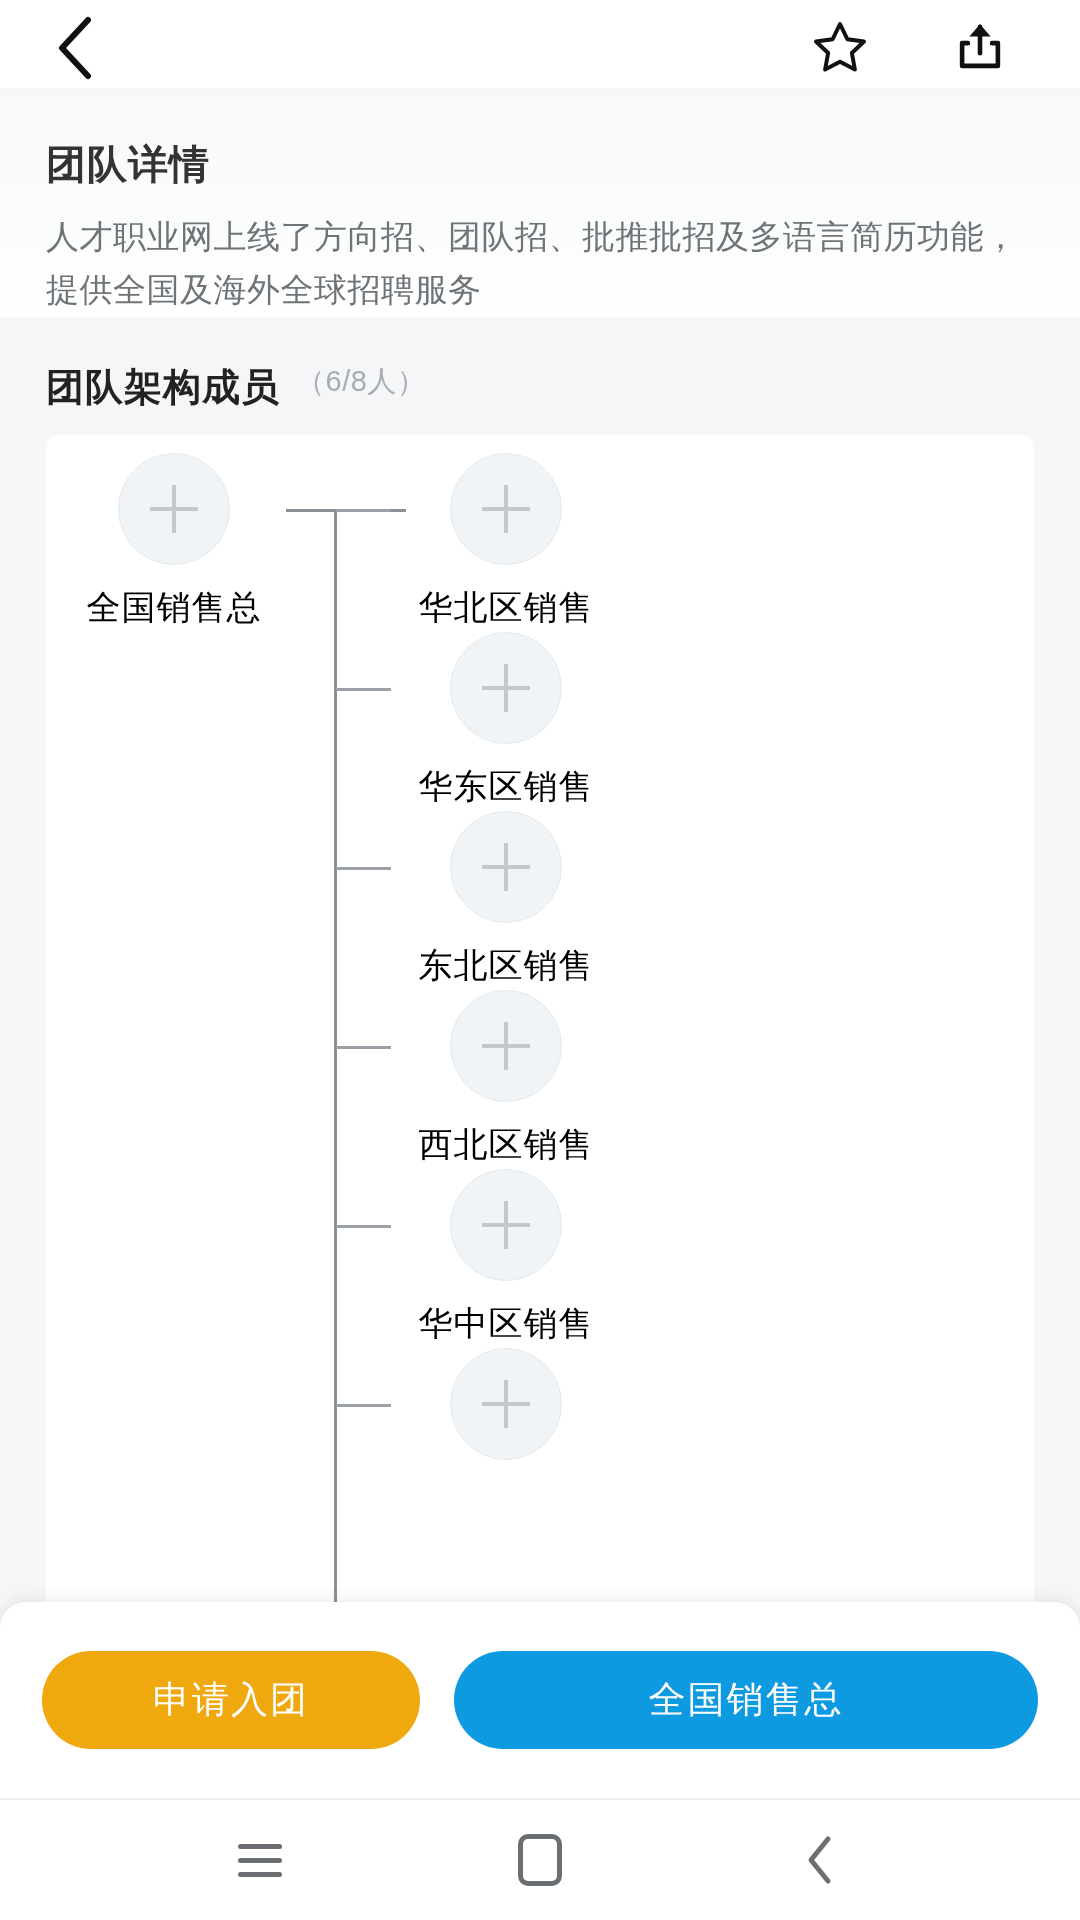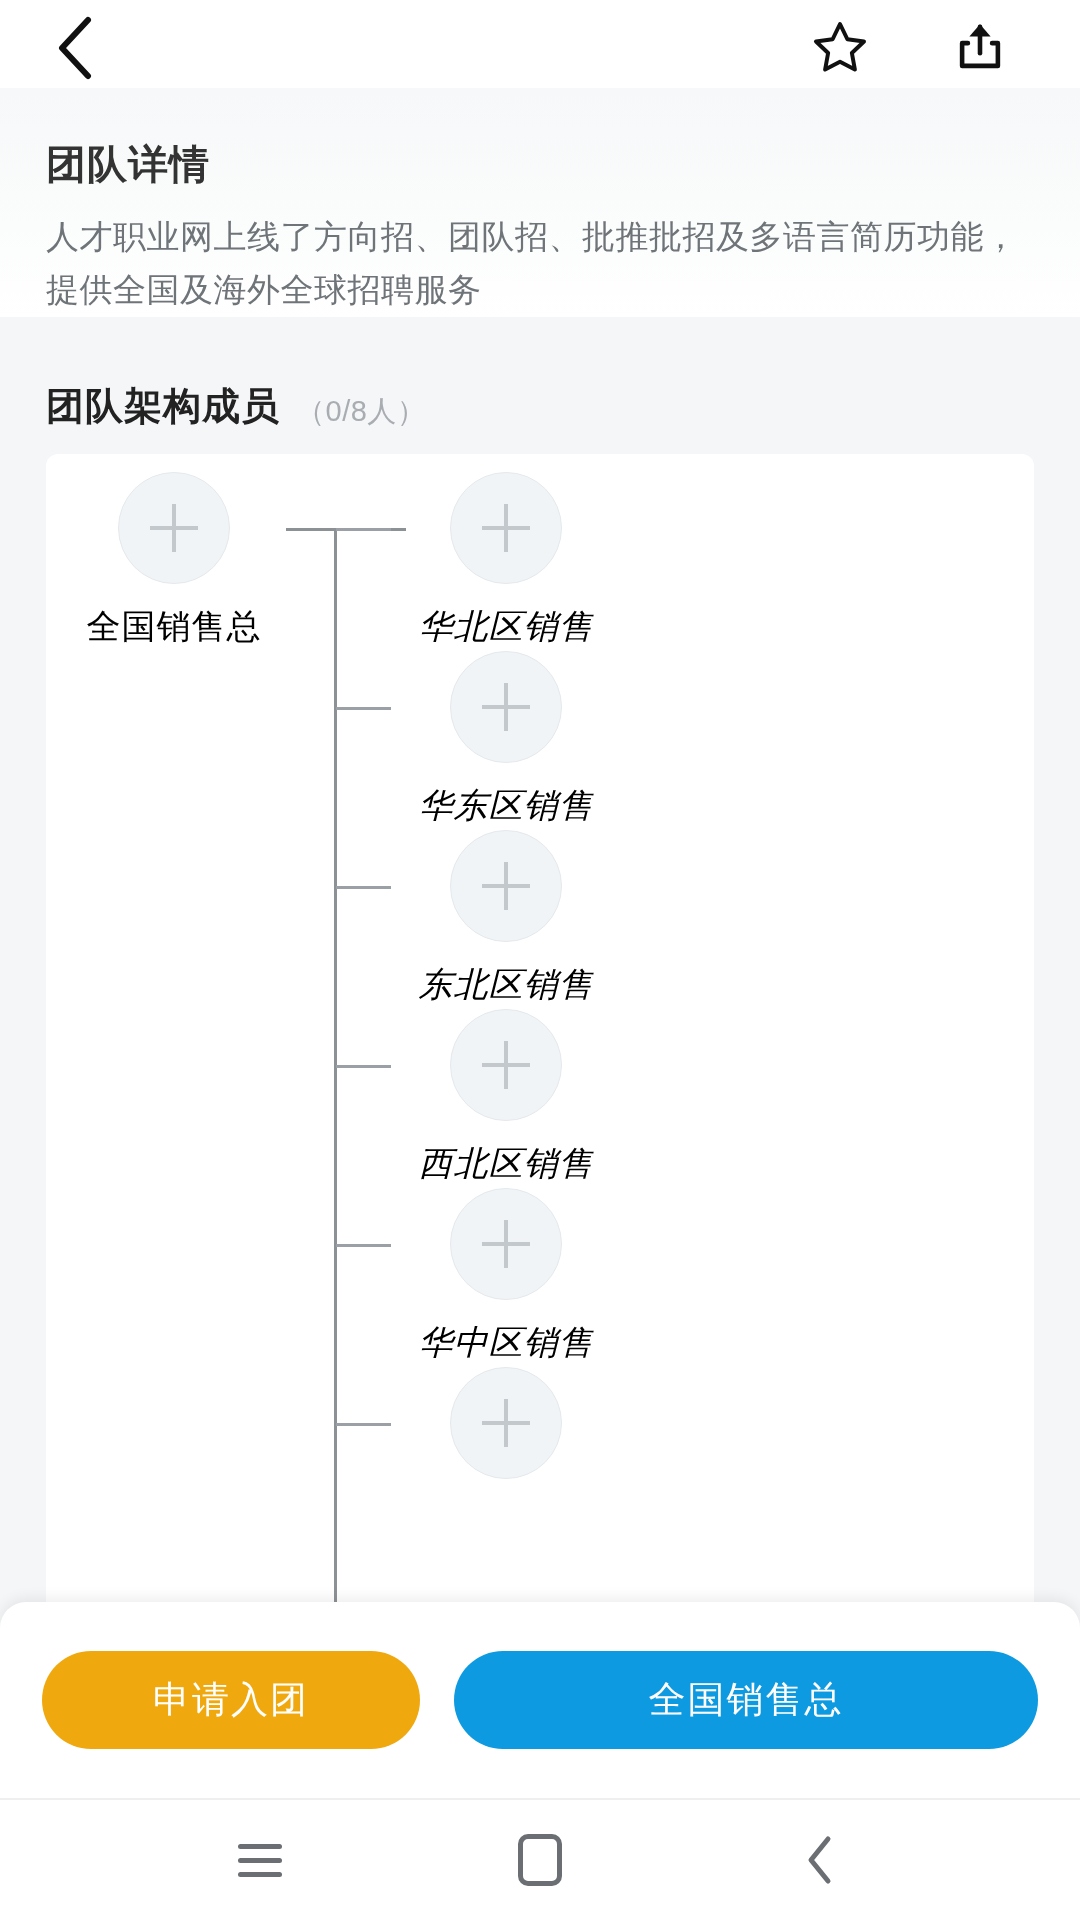--- a/index.html
+++ b/index.html
@@ -72,22 +72,22 @@
     margin-top: 22px;
     font-size: 33px;
     color: #6f7479;
     line-height: 1.62;
     letter-spacing: 0.5px;
     max-width: 1000px;
   }
 
   .section-head {
     display: flex;
-    align-items: flex-end;
-    margin-top: 64px;
+    align-items: flex-start;
+    margin-top: 45px;
     padding: 0 46px;
   }
   .section-title {
     font-size: 38px;
     font-weight: bold;
     color: #222222;
     letter-spacing: 1px;
   }
   .section-count {
     font-size: 29px;
@@ -169,21 +169,21 @@
   }
   .node .label {
     margin-top: 20px;
     font-size: 34px;
     color: #000000;
     letter-spacing: 1px;
     white-space: nowrap;
   }
 
   .node.root { left: 8px; top: 18px; }
-  .node.child { left: 340px; font-style: italic; }
+  .node.child { left: 340px; }
 
   
   .actionbar {
     position: absolute;
     left: 0;
     bottom: 122px;
     width: 1080px;
     height: 196px;
     background: #ffffff;
     border-top-left-radius: 26px;
@@ -265,21 +265,21 @@
 
   <div class="content">
 
     <div class="detail-card">
       <div class="detail-title">团队详情</div>
       <div class="detail-desc">人才职业网上线了方向招、团队招、批推批招及多语言简历功能，提供全国及海外全球招聘服务</div>
     </div>
 
     <div class="section-head">
       <div class="section-title">团队架构成员</div>
-      <div class="section-count">（0/8人）</div>
+      <div class="section-count">（6/8人）</div>
     </div>
 
     <div class="org-card">
       <div class="org-inner">
 
         <div class="root-stub"></div>
         <div class="trunk" style="height:1180px;"></div>
 
         <div class="branch" style="top:74px;"></div>
         <div class="branch" style="top:253px;"></div>

